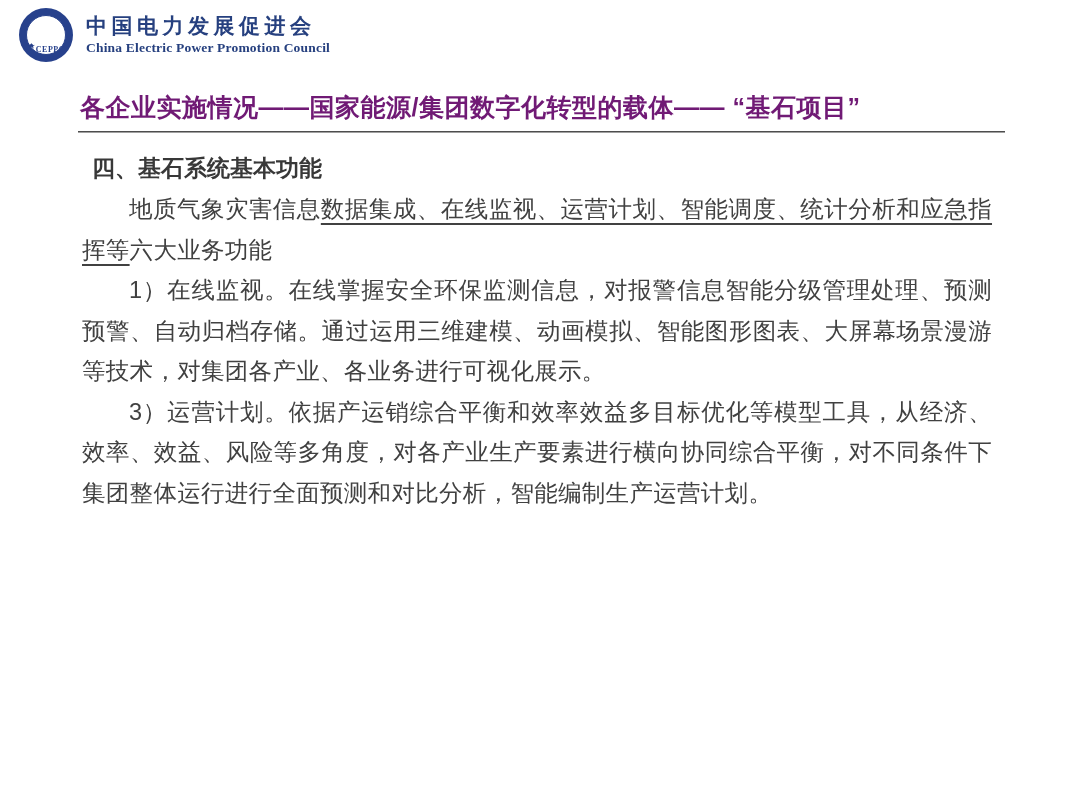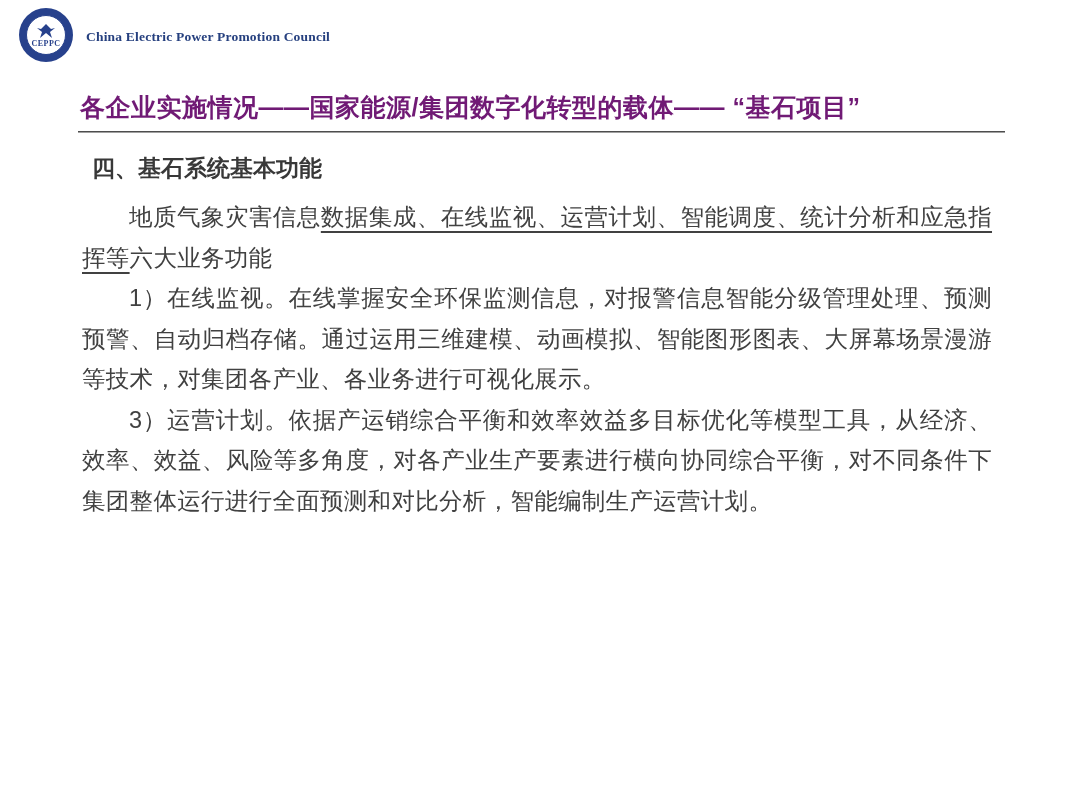--- a/index.html
+++ b/index.html
@@ -30,22 +30,22 @@
     flex: 0 0 auto;
   }
   .emblem .inner {
     position: absolute;
     left: 7px; top: 7px;
     width: 40px; height: 40px;
     border-radius: 50%;
     background: #ffffff;
     border: 1px solid #27418c;
     display: flex;
-    flex-direction: column;
-    align-items: center;
+    flex-direction: row;
+    align-items: flex-end;
     justify-content: center;
   }
   .emblem svg { display: block; }
   .emblem .emblem-text {
     font-size: 8px;
     font-weight: bold;
     color: #27418c;
     letter-spacing: 0.5px;
     line-height: 1;
     margin-top: 1px;
@@ -98,21 +98,21 @@
     top: 148px;
     width: 910px;
     color: #414141;
   }
   .section-heading {
     font-size: 23px;
     font-weight: bold;
     color: #383838;
     margin-left: 10px;
     line-height: 40px;
-    margin-bottom: 9px;
+    margin-bottom: 1px;
   }
   .para {
     font-size: 23.5px;
     line-height: 40.5px;
     text-align: justify;
     text-indent: 2em;
     color: #414141;
     letter-spacing: 0.3px;
   }
   .underlined {
@@ -129,20 +129,21 @@
   <div class="logo-row">
     <div class="emblem">
       <div class="inner">
         <svg width="22" height="16" viewBox="0 0 22 16">
           <path d="M11 1 L6 6 L2 5 L7 9 L5 15 L11 10 L17 15 L15 9 L20 5 L16 6 Z" fill="#27418c"></path>
         </svg>
         <span class="emblem-text">CEPPC</span>
       </div>
     </div>
     <div class="org-names">
+      <div class="org-zh">中国电力发展促进会</div>
       <div class="org-en">China Electric Power Promotion Council</div>
     </div>
   </div>
 
   <h1 class="slide-title">各企业实施情况——国家能源/集团数字化转型的载体—— “基石项目”</h1>
   <div class="title-divider"></div>
 
   <main class="content">
     <h2 class="section-heading">四、基石系统基本功能</h2>
 

